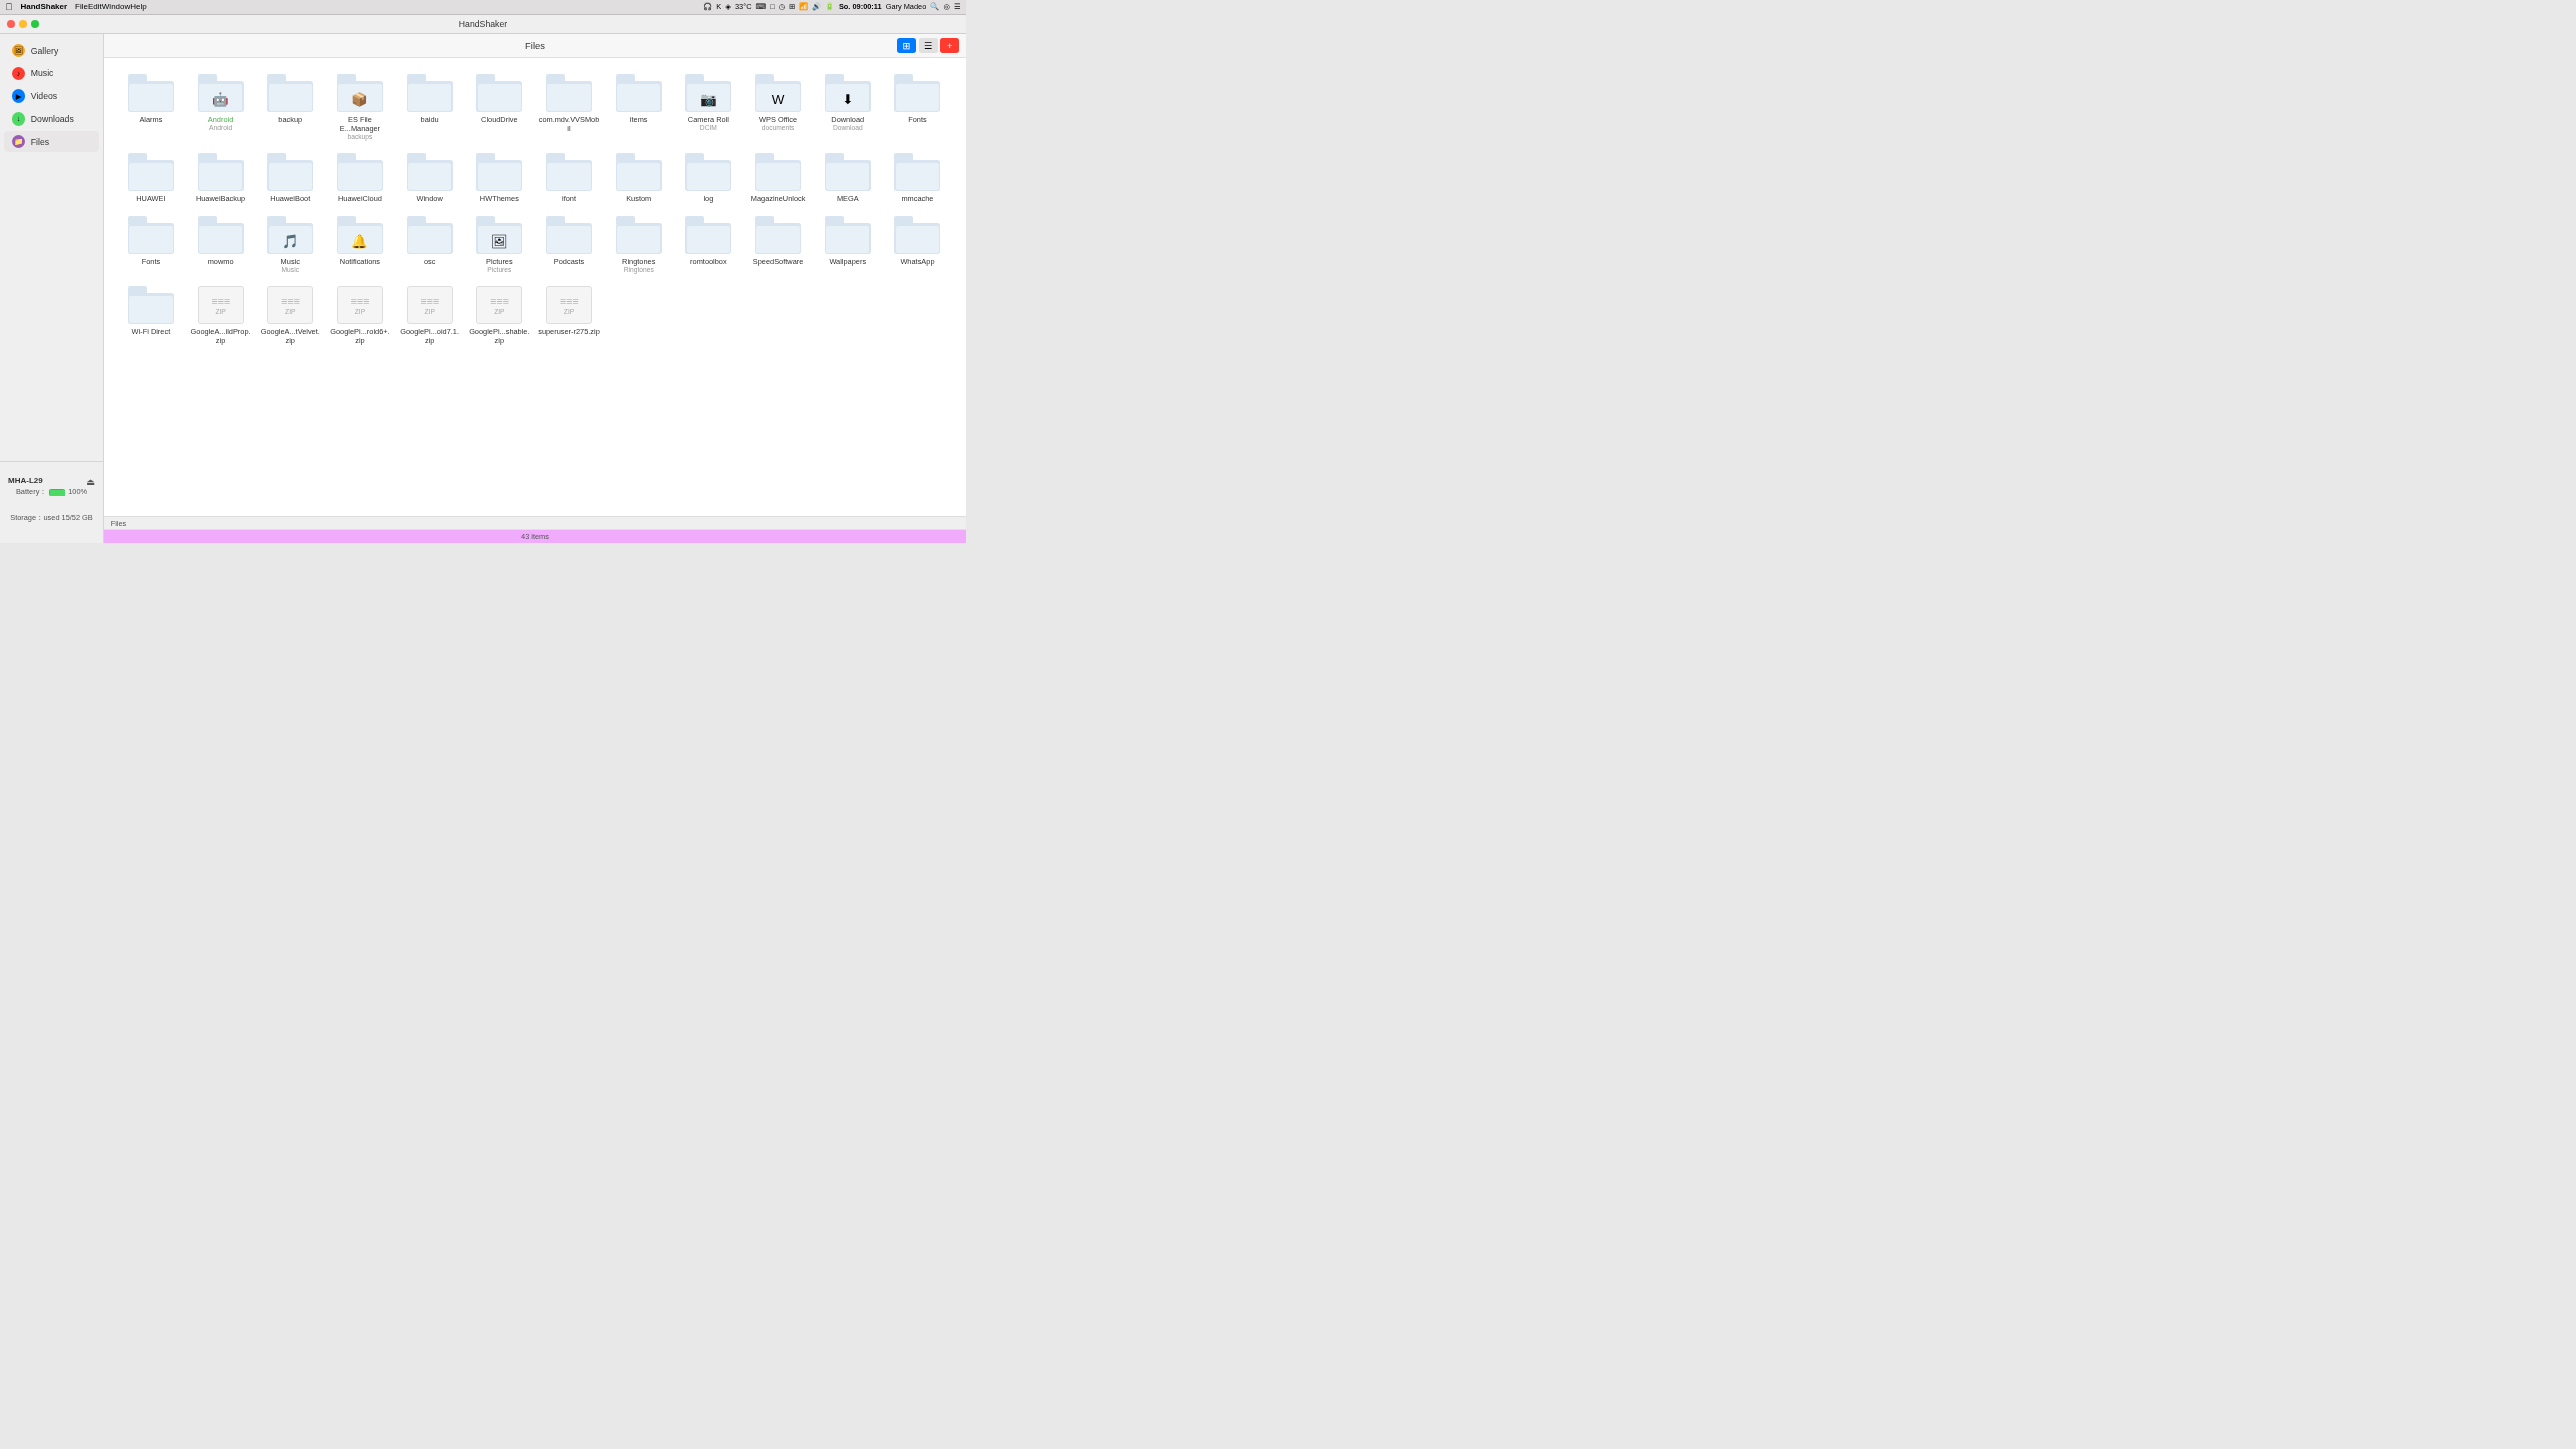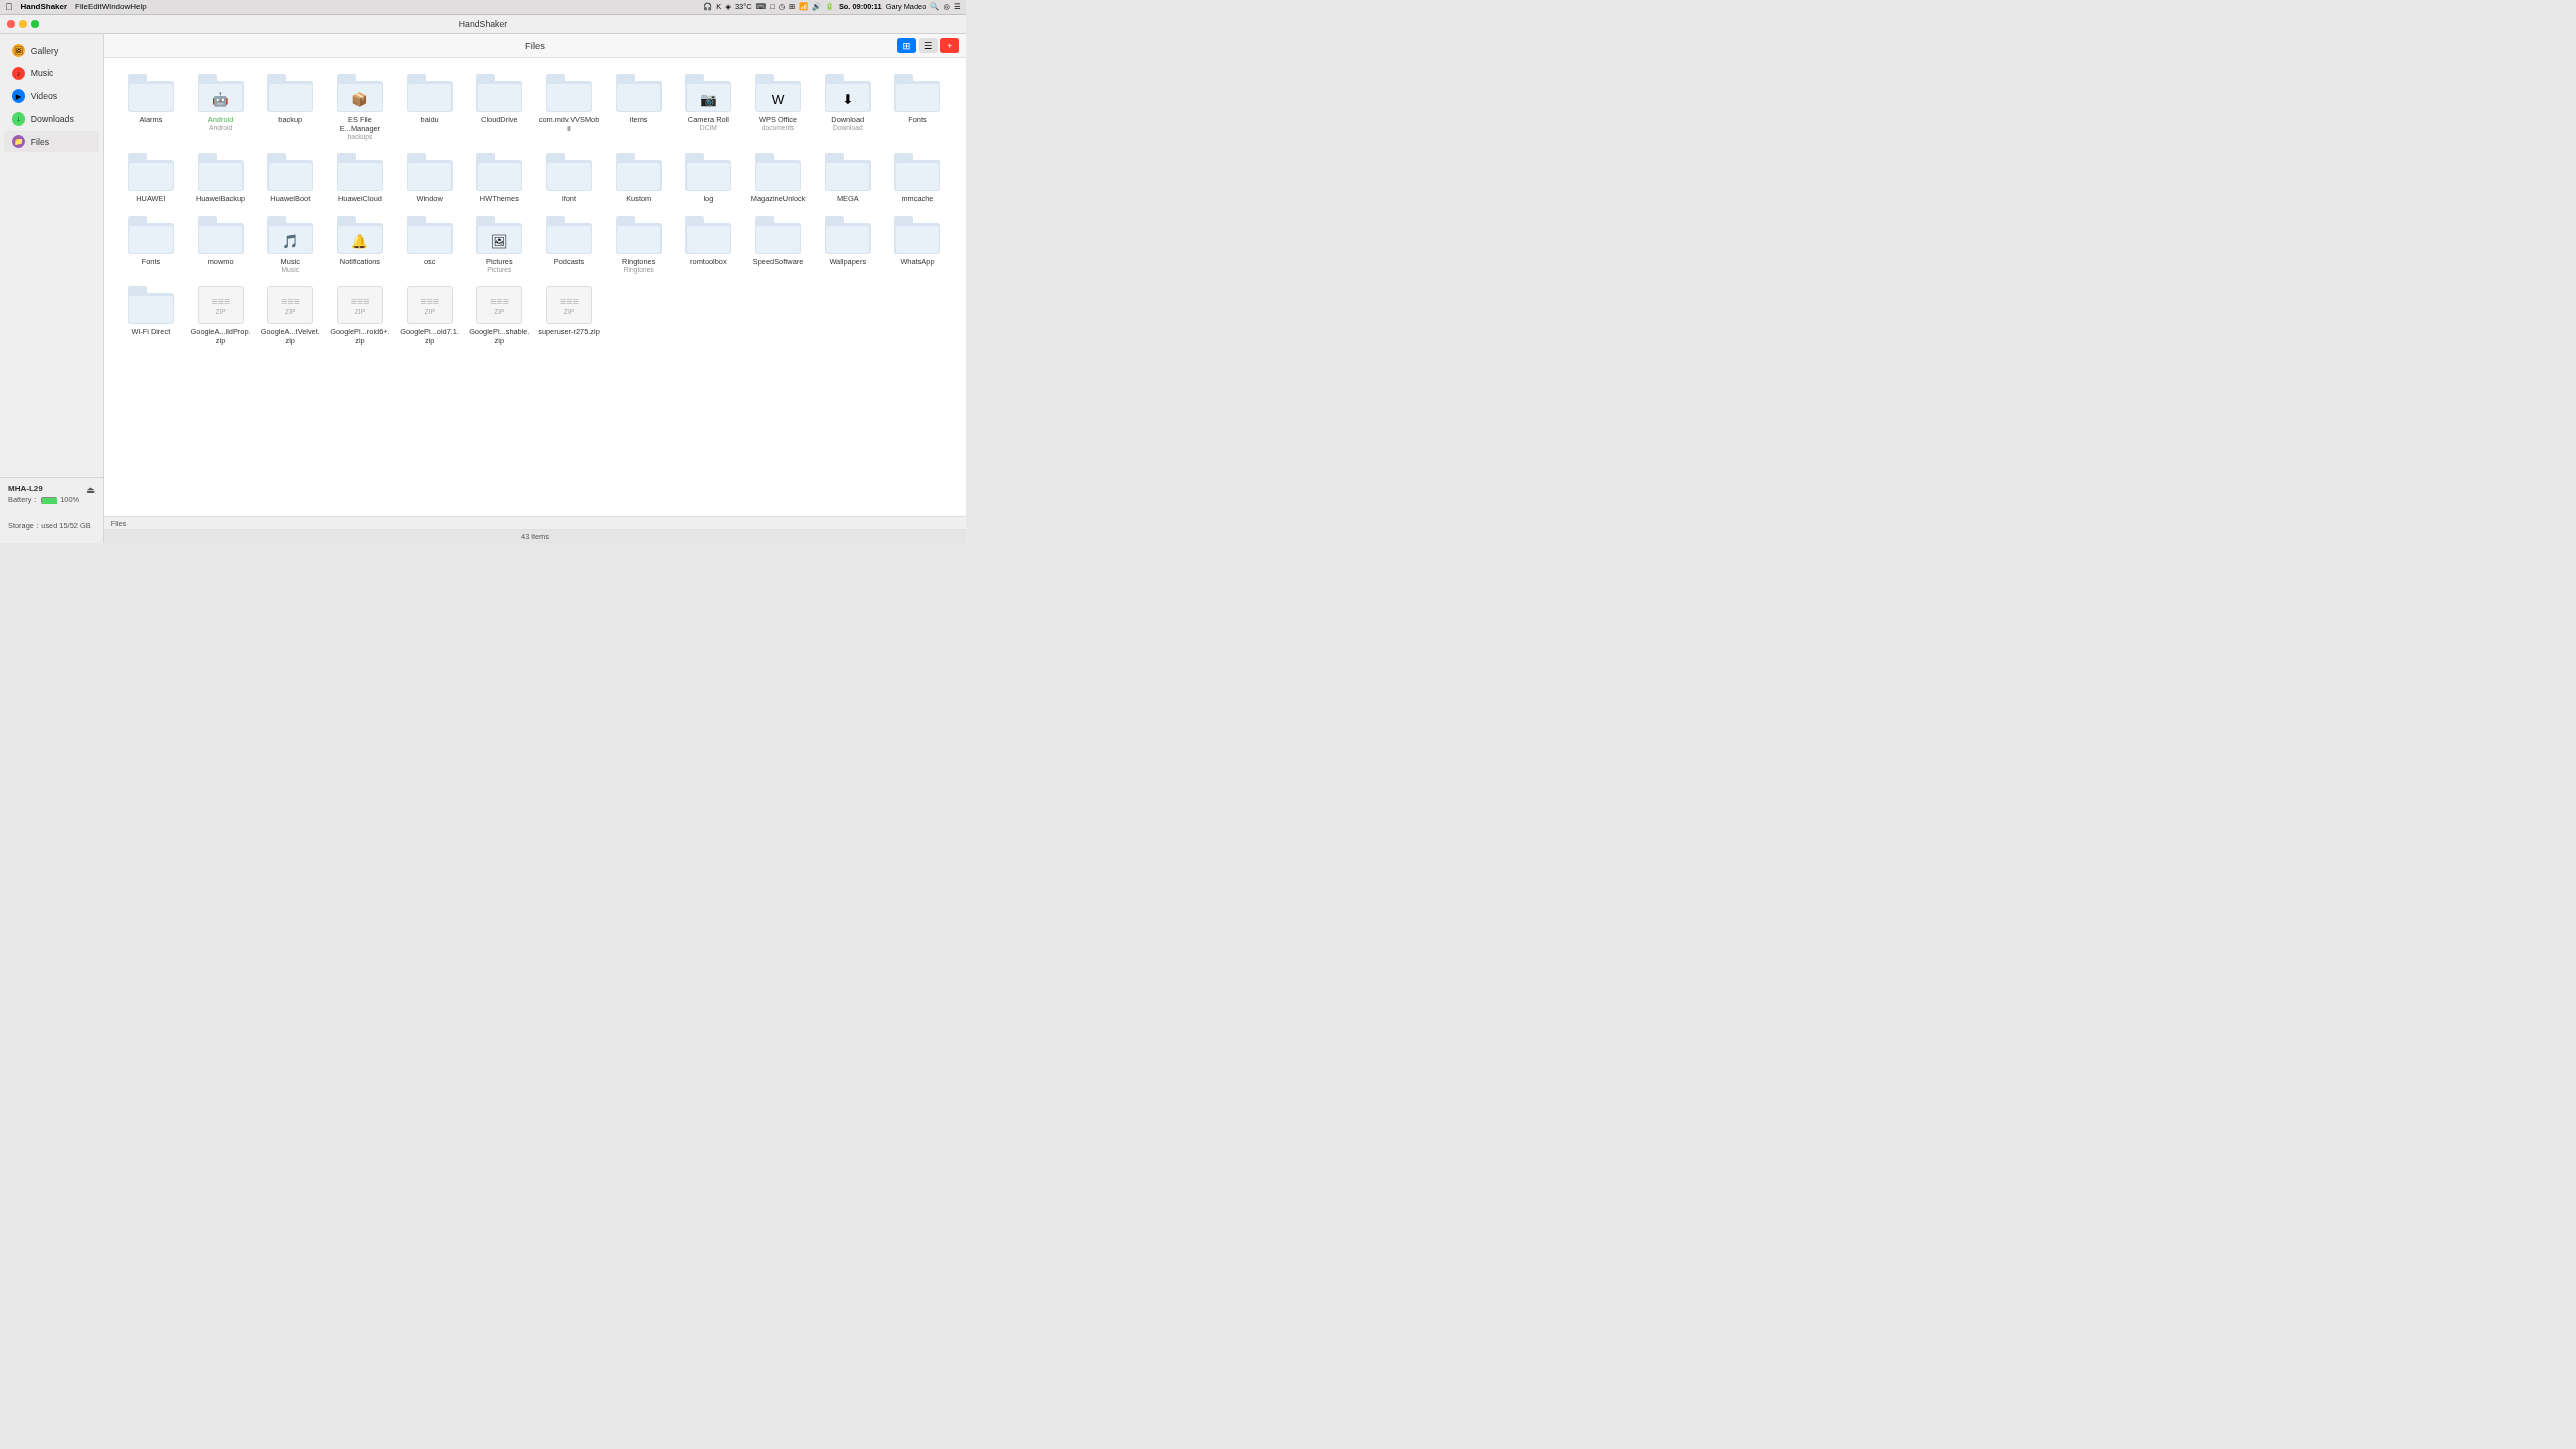--- a/index.html
+++ b/index.html
@@ -73,24 +73,25 @@
     .icon-gallery { background: #f5a623; }
     .icon-music { background: #ff3b30; }
     .icon-videos { background: #007aff; }
     .icon-downloads { background: #4cd964; }
     .icon-files { background: #9b59b6; }
     .sidebar-label { font-size: 8.7px; color: #333; }
 
     
     .device-info {
       margin-top: auto;
-      padding: 6px 8px;
+      padding: 14px 8px;
       border-top: 0.7px solid #d5d5d5;
       font-size: 7.4px;
       color: #555;
+      text-align: center;
     }
     .device-name { font-size: 8px; font-weight: 600; color: #333; margin-bottom: 2.7px; }
     .battery-bar { display: inline-block; width: 16px; height: 6.7px; border: 0.7px solid #888; border-radius: 1.3px; position: relative; margin-right: 1.3px; vertical-align: middle; }
     .battery-fill { background: #4cd964; height: 5.4px; width: 14.8px; margin: 0; }
     .eject-icon { float: right; cursor: pointer; font-size: 9.4px; }
 
     
     .content { flex: 1; background: #fff; display: flex; flex-direction: column; overflow: hidden; }
 
     
@@ -194,21 +195,21 @@
       justify-content: center;
       margin-bottom: 2.7px;
       font-size: 6px;
       color: #888;
     }
     .zip-lines { font-size: 10.7px; color: #bbb; }
 
     
     .status-bar {
       height: 13.4px;
-      background: #e5e5e5;
+      background: #f0abfc;
       border-top: 0.7px solid #e0e0e0;
       display: flex;
       align-items: center;
       justify-content: center;
       font-size: 7.4px;
       color: #555;
     }
     .files-path {
       height: 13.4px;
       background: #f0efef;

